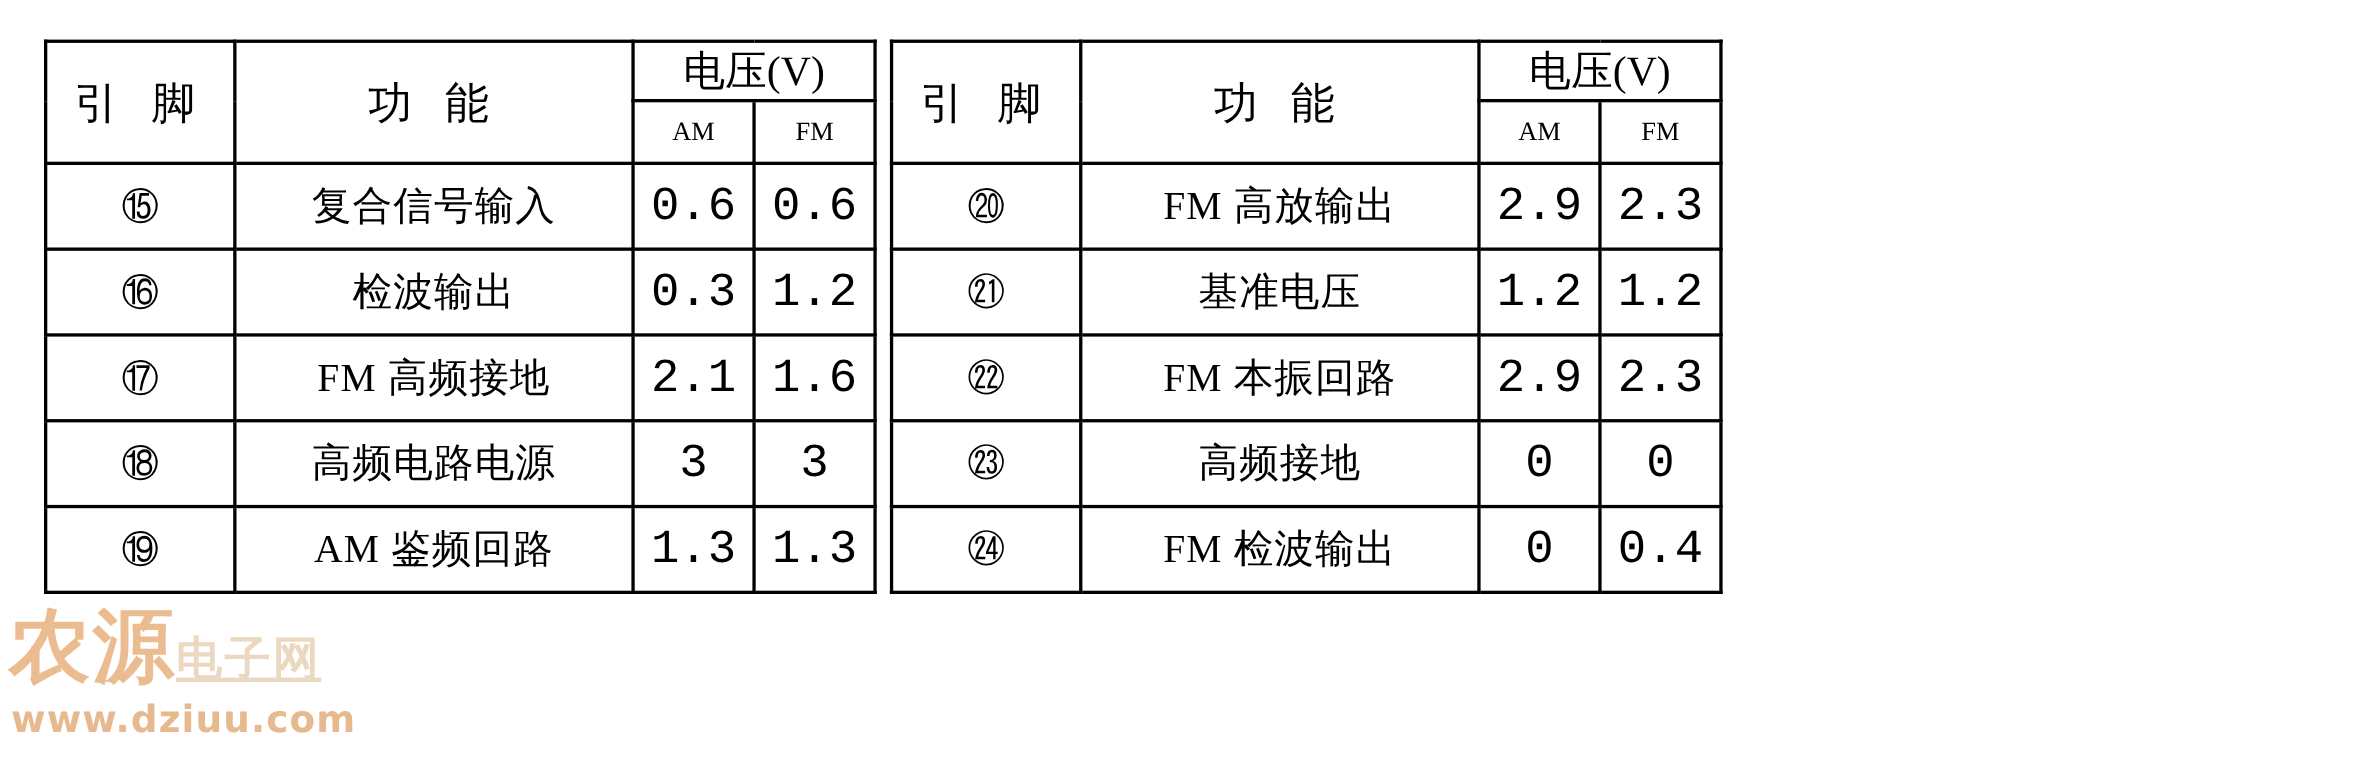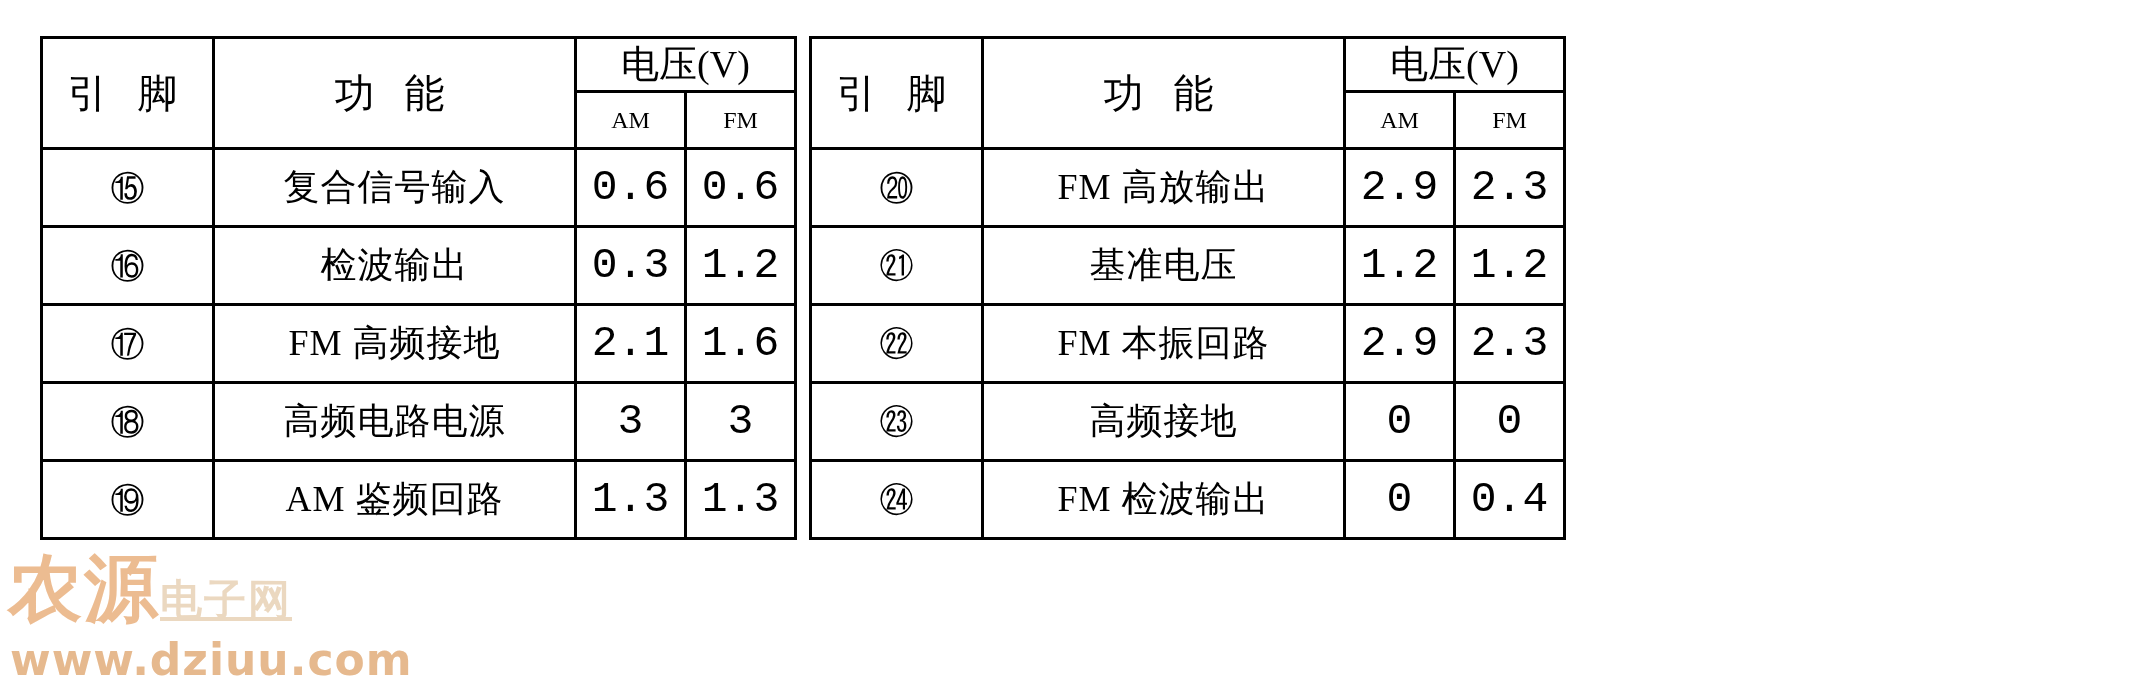--- a/index.html
+++ b/index.html
@@ -52,21 +52,21 @@
     font-size: 42px;
     color: #ead6bd;
     text-decoration: underline;
   }
   .wm-url {
     position: absolute;
     left: 2px;
     top: 86px;
     font-family: "DejaVu Sans", sans-serif;
     font-weight: bold;
-    font-size: 44px;
+    font-size: 34px;
     color: #e6b98e;
     letter-spacing: 1px;
     white-space: nowrap;
   }
 
   
   .tables-wrap {
     position: absolute;
     left: 40px;
     top: 36px;

